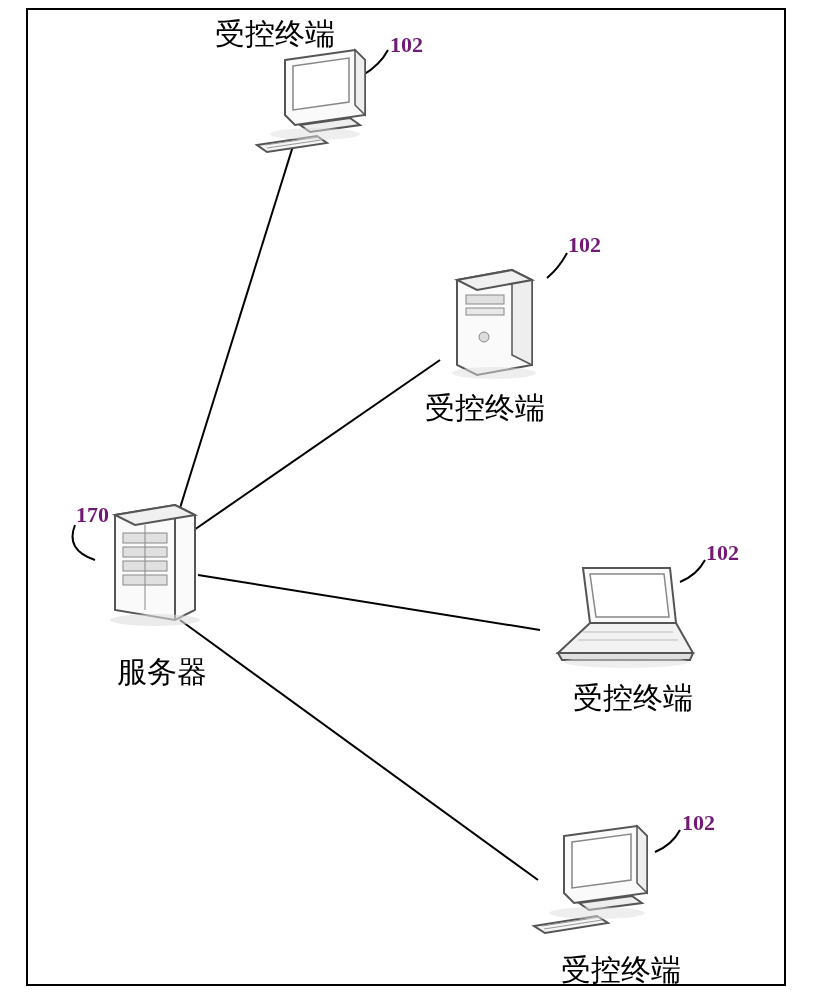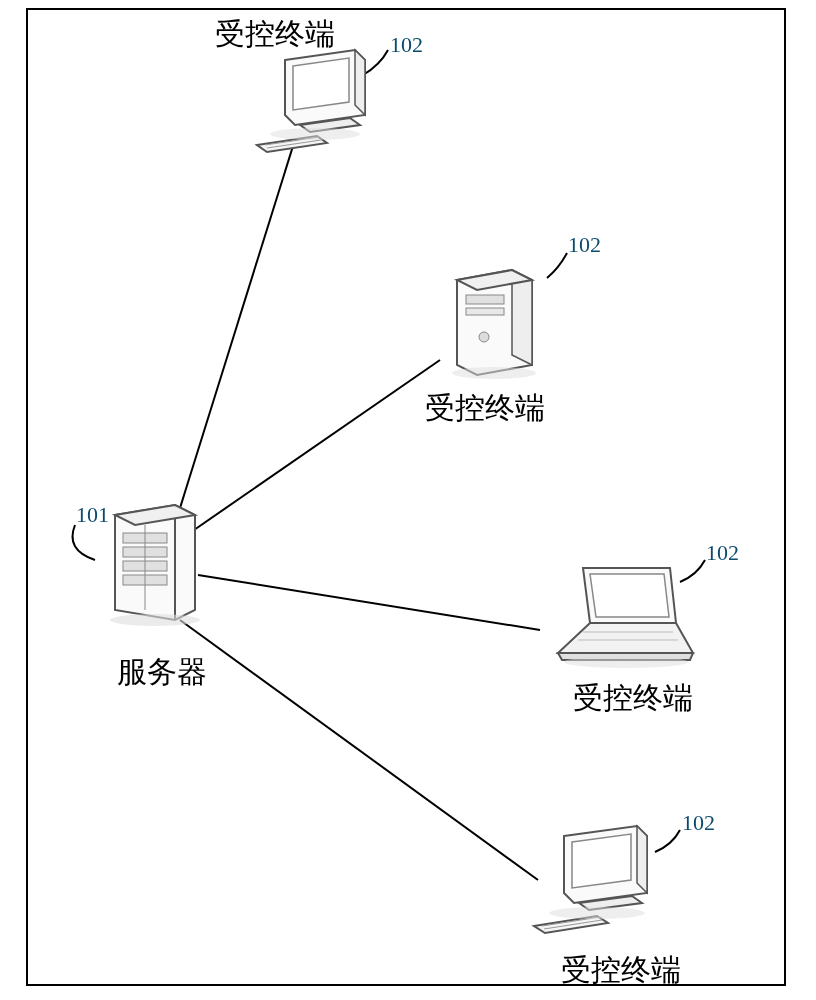--- a/index.html
+++ b/index.html
@@ -33,22 +33,22 @@
     }
     .label {
       position: absolute;
       font-size: 30px;
       color: #000;
       white-space: nowrap;
     }
     .ref-label {
       position: absolute;
       font-size: 22px;
-      font-weight: normal;
-      color: #0c4a6e;
+      font-weight: bold;
+      color: #701a75;
     }
     svg.lines {
       position: absolute;
       top: 0;
       left: 0;
       width: 816px;
       height: 1000px;
     }
     svg.node-icon {
       position: absolute;
@@ -95,21 +95,21 @@
     <rect x="28" y="38" width="44" height="10" fill="#e0e0e0" stroke="#888" stroke-width="1"></rect>
     <rect x="28" y="52" width="44" height="10" fill="#e0e0e0" stroke="#888" stroke-width="1"></rect>
     <rect x="28" y="66" width="44" height="10" fill="#e0e0e0" stroke="#888" stroke-width="1"></rect>
     <rect x="28" y="80" width="44" height="10" fill="#e0e0e0" stroke="#888" stroke-width="1"></rect>
 
     <line x1="50" y1="30" x2="50" y2="115" stroke="#888" stroke-width="1"></line>
 
     <ellipse cx="60" cy="125" rx="45" ry="6" fill="#ddd" opacity="0.6"></ellipse>
   </svg>
   <div class="label" style="left:108px; top:652px;margin-left:9px;">服务器</div>
-  <div class="ref-label" style="left:76px; top:502px;">101</div>
+  <div class="ref-label" style="left:76px; top:502px;">170</div>
 
   <svg class="node-icon" style="left:245px; top:40px; width:135px; height:130px;" viewBox="0 0 135 130">
 
     <path d="M 40 20 L 110 10 L 120 20 L 120 75 L 50 85 L 40 75 Z" fill="#fafafa" stroke="#555" stroke-width="2"></path>
     <path d="M 110 10 L 120 20 L 120 75 L 110 65 Z" fill="#eee" stroke="#555" stroke-width="1.5"></path>
 
     <path d="M 48 26 L 104 18 L 104 62 L 48 70 Z" fill="#ffffff" stroke="#888" stroke-width="1.5"></path>
 
     <path d="M 55 85 L 105 78 L 115 85 L 65 92 Z" fill="#eee" stroke="#555" stroke-width="2"></path>
 

